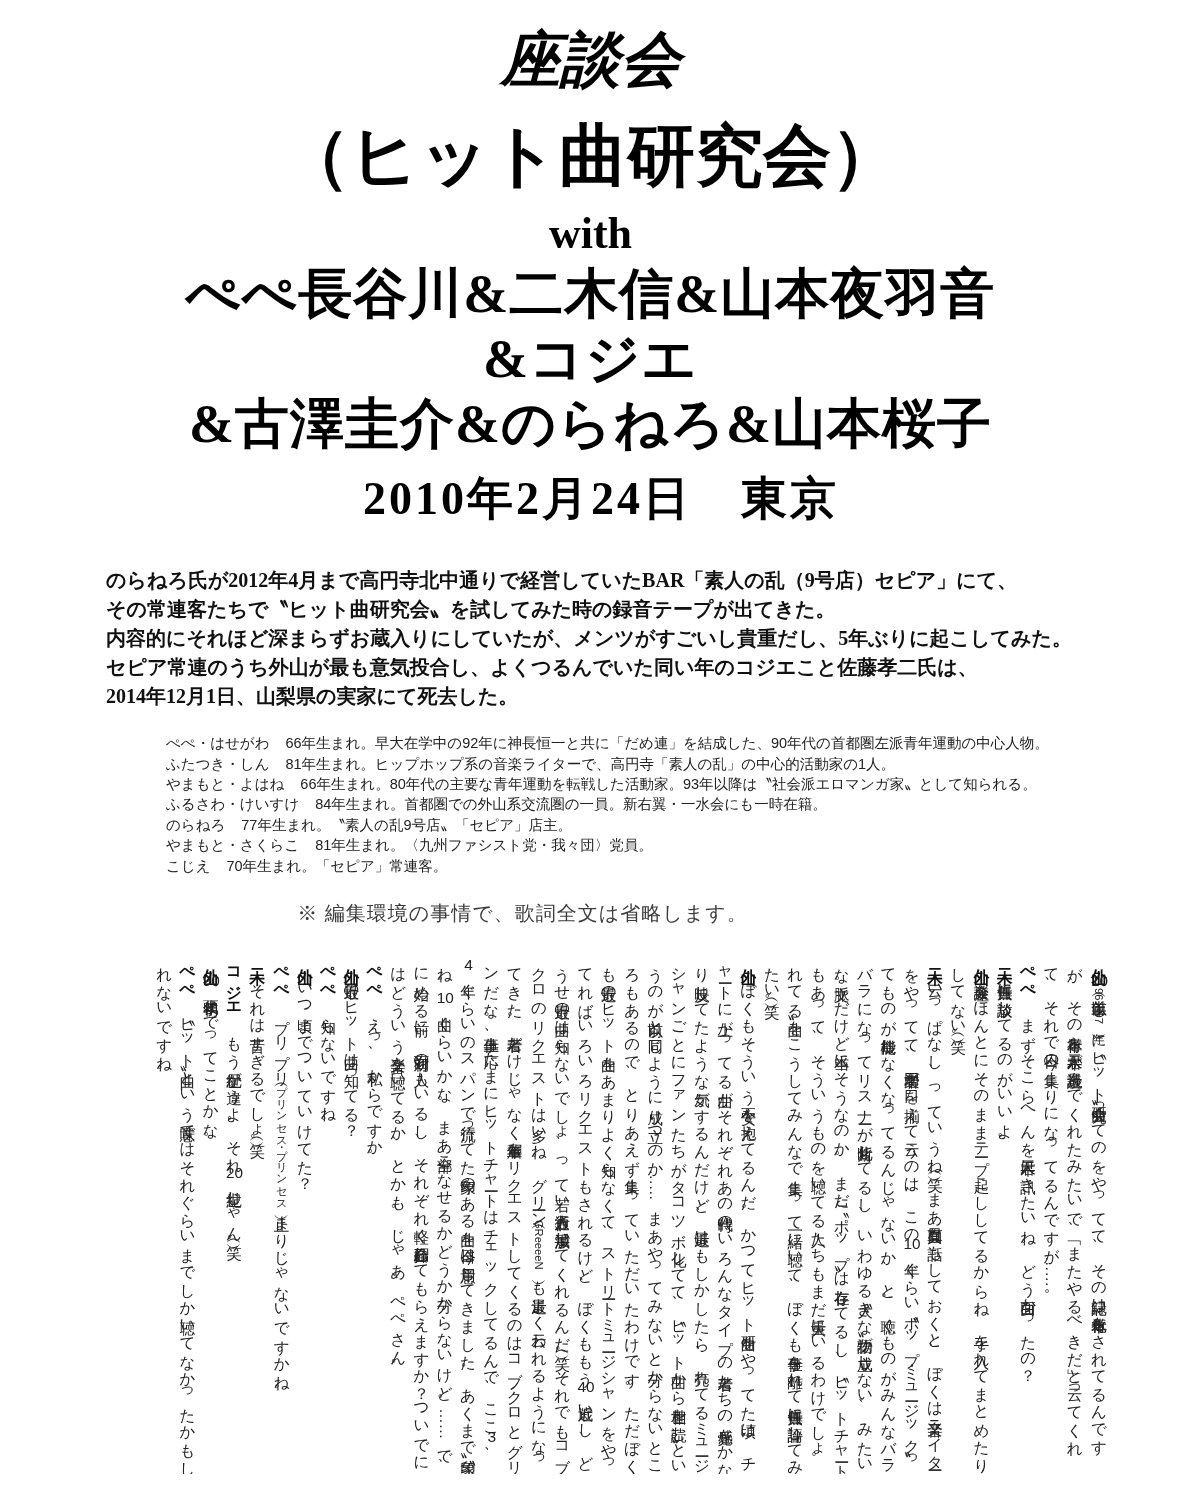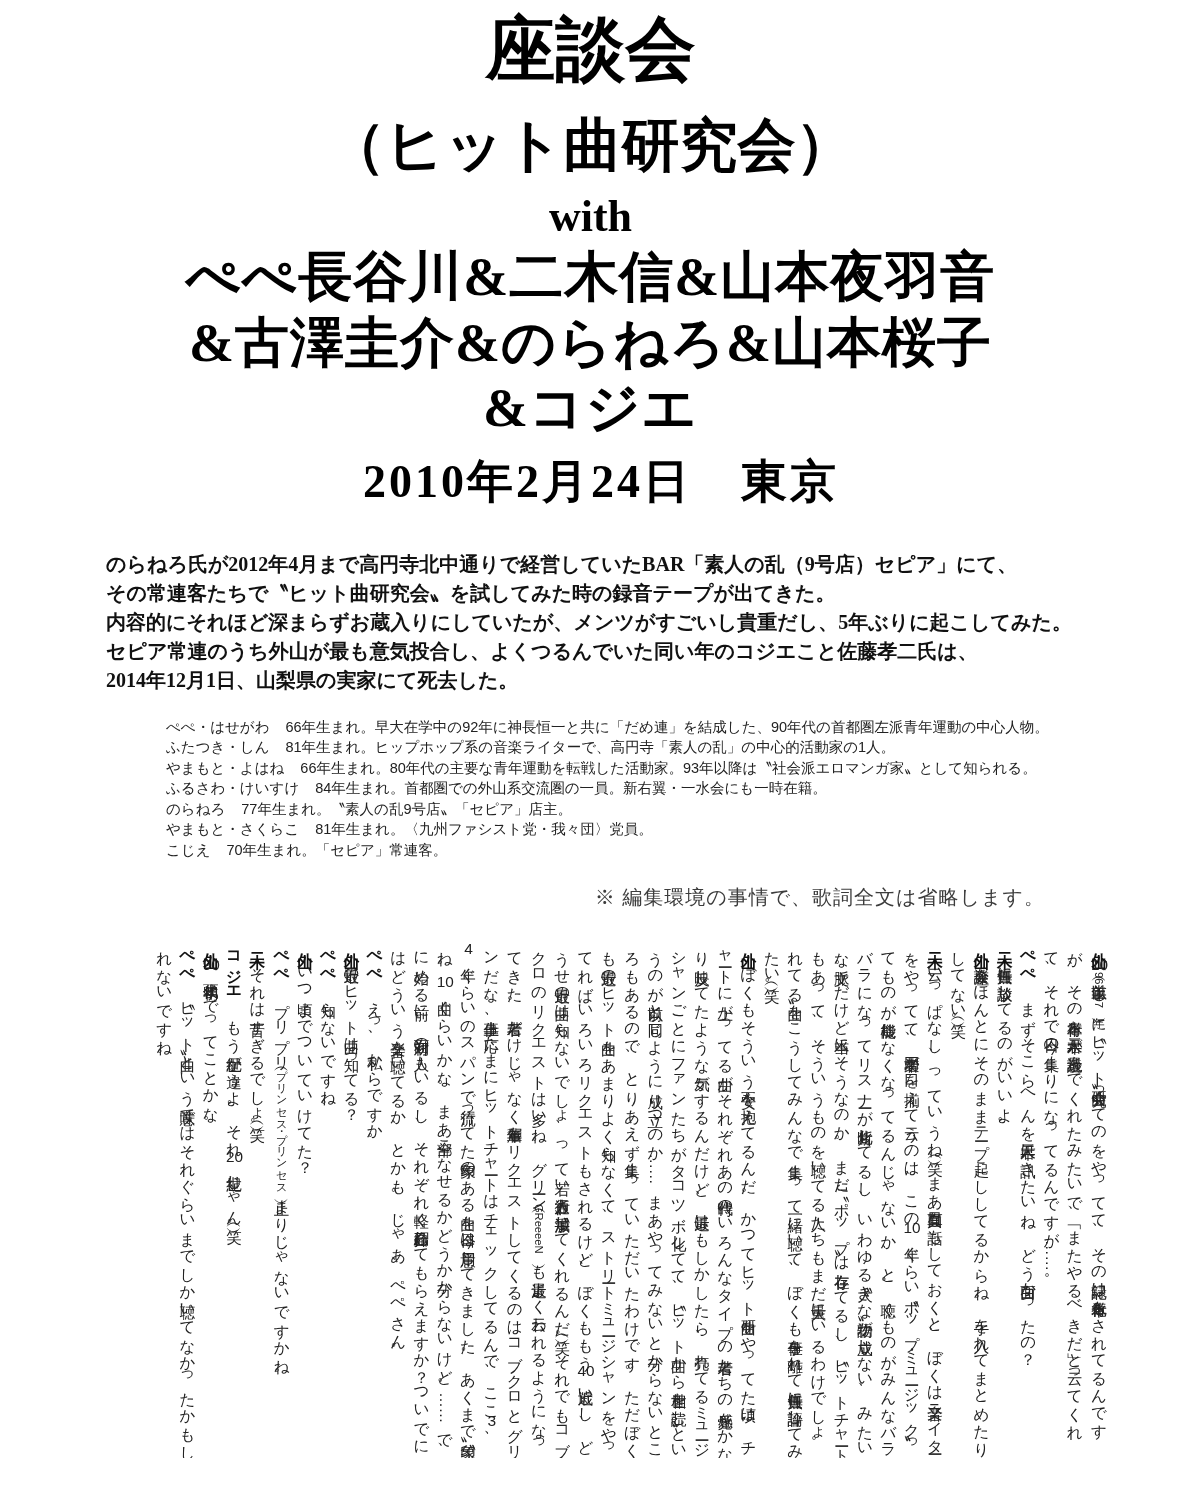--- a/index.html
+++ b/index.html
@@ -4,39 +4,39 @@
 <style>
   html,body{margin:0;padding:0;}
   body{
     width:1181px;height:1503px;overflow:hidden;background:#ffffff;color:#000;
     font-family:"Liberation Sans",sans-serif;
     position:relative;
   }
   .page{width:1181px;height:1503px;box-sizing:border-box;padding-top:12px;}
   
   .hdr{text-align:center;font-family:"Liberation Serif",serif;font-weight:bold;}
-  .doc-title{font-size:70px;line-height:1.08;margin:0;font-weight:bold;}
-  .doc-subtitle{font-size:58px;line-height:1.1;margin-top:26px;}
+  .doc-title{font-size:60px;line-height:1.08;margin:16px;font-weight:bold;font-style:italic;}
+  .doc-subtitle{font-size:68px;line-height:1.1;margin-top:26px;}
   .with-label{font-size:44px;line-height:1.0;margin-top:18px;text-align:center;}
   .names{font-size:54px;line-height:1.21;margin-top:6px;letter-spacing:1px;}
   .dateline{font-size:46px;line-height:1.1;margin-top:16px;letter-spacing:3px;margin-left:21px;}
   
   .intro{
     font-family:"Liberation Serif",serif;font-weight:600;
     font-size:20px;line-height:1.45;
     margin:42px 60px 0 106px;color:#111;
   }
   
   .bios{
     font-size:14.5px;line-height:1.41;margin:22px 40px 0 166px;color:#222;
   }
   .bio-name{margin-right:1.1em;}
   
   .note{
-    font-size:20px;color:#3c3c3c;text-align:right;margin:24px 136px 0 0;
+    font-size:20px;color:#3c3c3c;text-align:center;margin:24px 136px 0 0;
     letter-spacing:1px;
   }
   
   .transcript{
     writing-mode:vertical-rl;
     text-orientation:mixed;
     height:517px;
     width:1025px;
     margin:30px 70px 0 86px;
     font-size:15.5px;
@@ -54,22 +54,22 @@
 <body>
 
 <div class="page">
 
   <header class="hdr">
     <h1 class="doc-title">座談会</h1>
     <div class="doc-subtitle">（ヒット曲研究会）</div>
     <div class="with-label">with</div>
     <div class="names">
       <div>ぺぺ長谷川&amp;二木信&amp;山本夜羽音</div>
+      <div>&amp;コジエ</div>
       <div>&amp;古澤圭介&amp;のらねろ&amp;山本桜子</div>
-      <div>&amp;コジエ</div>
     </div>
     <div class="dateline">2010年2月24日　東京</div>
   </header>
 
   <section class="intro">
       <div>のらねろ氏が2012年4月まで高円寺北中通りで経営していたBAR「素人の乱（9号店）セピア」にて、</div>
       <div>その常連客たちで〝ヒット曲研究会〟を試してみた時の録音テープが出てきた。</div>
       <div>内容的にそれほど深まらずお蔵入りにしていたが、メンツがすごいし貴重だし、5年ぶりに起こしてみた。</div>
       <div>セピア常連のうち外山が最も意気投合し、よくつるんでいた同い年のコジエこと佐藤孝二氏は、</div>
       <div>2014年12月1日、山梨県の実家にて死去した。</div>

